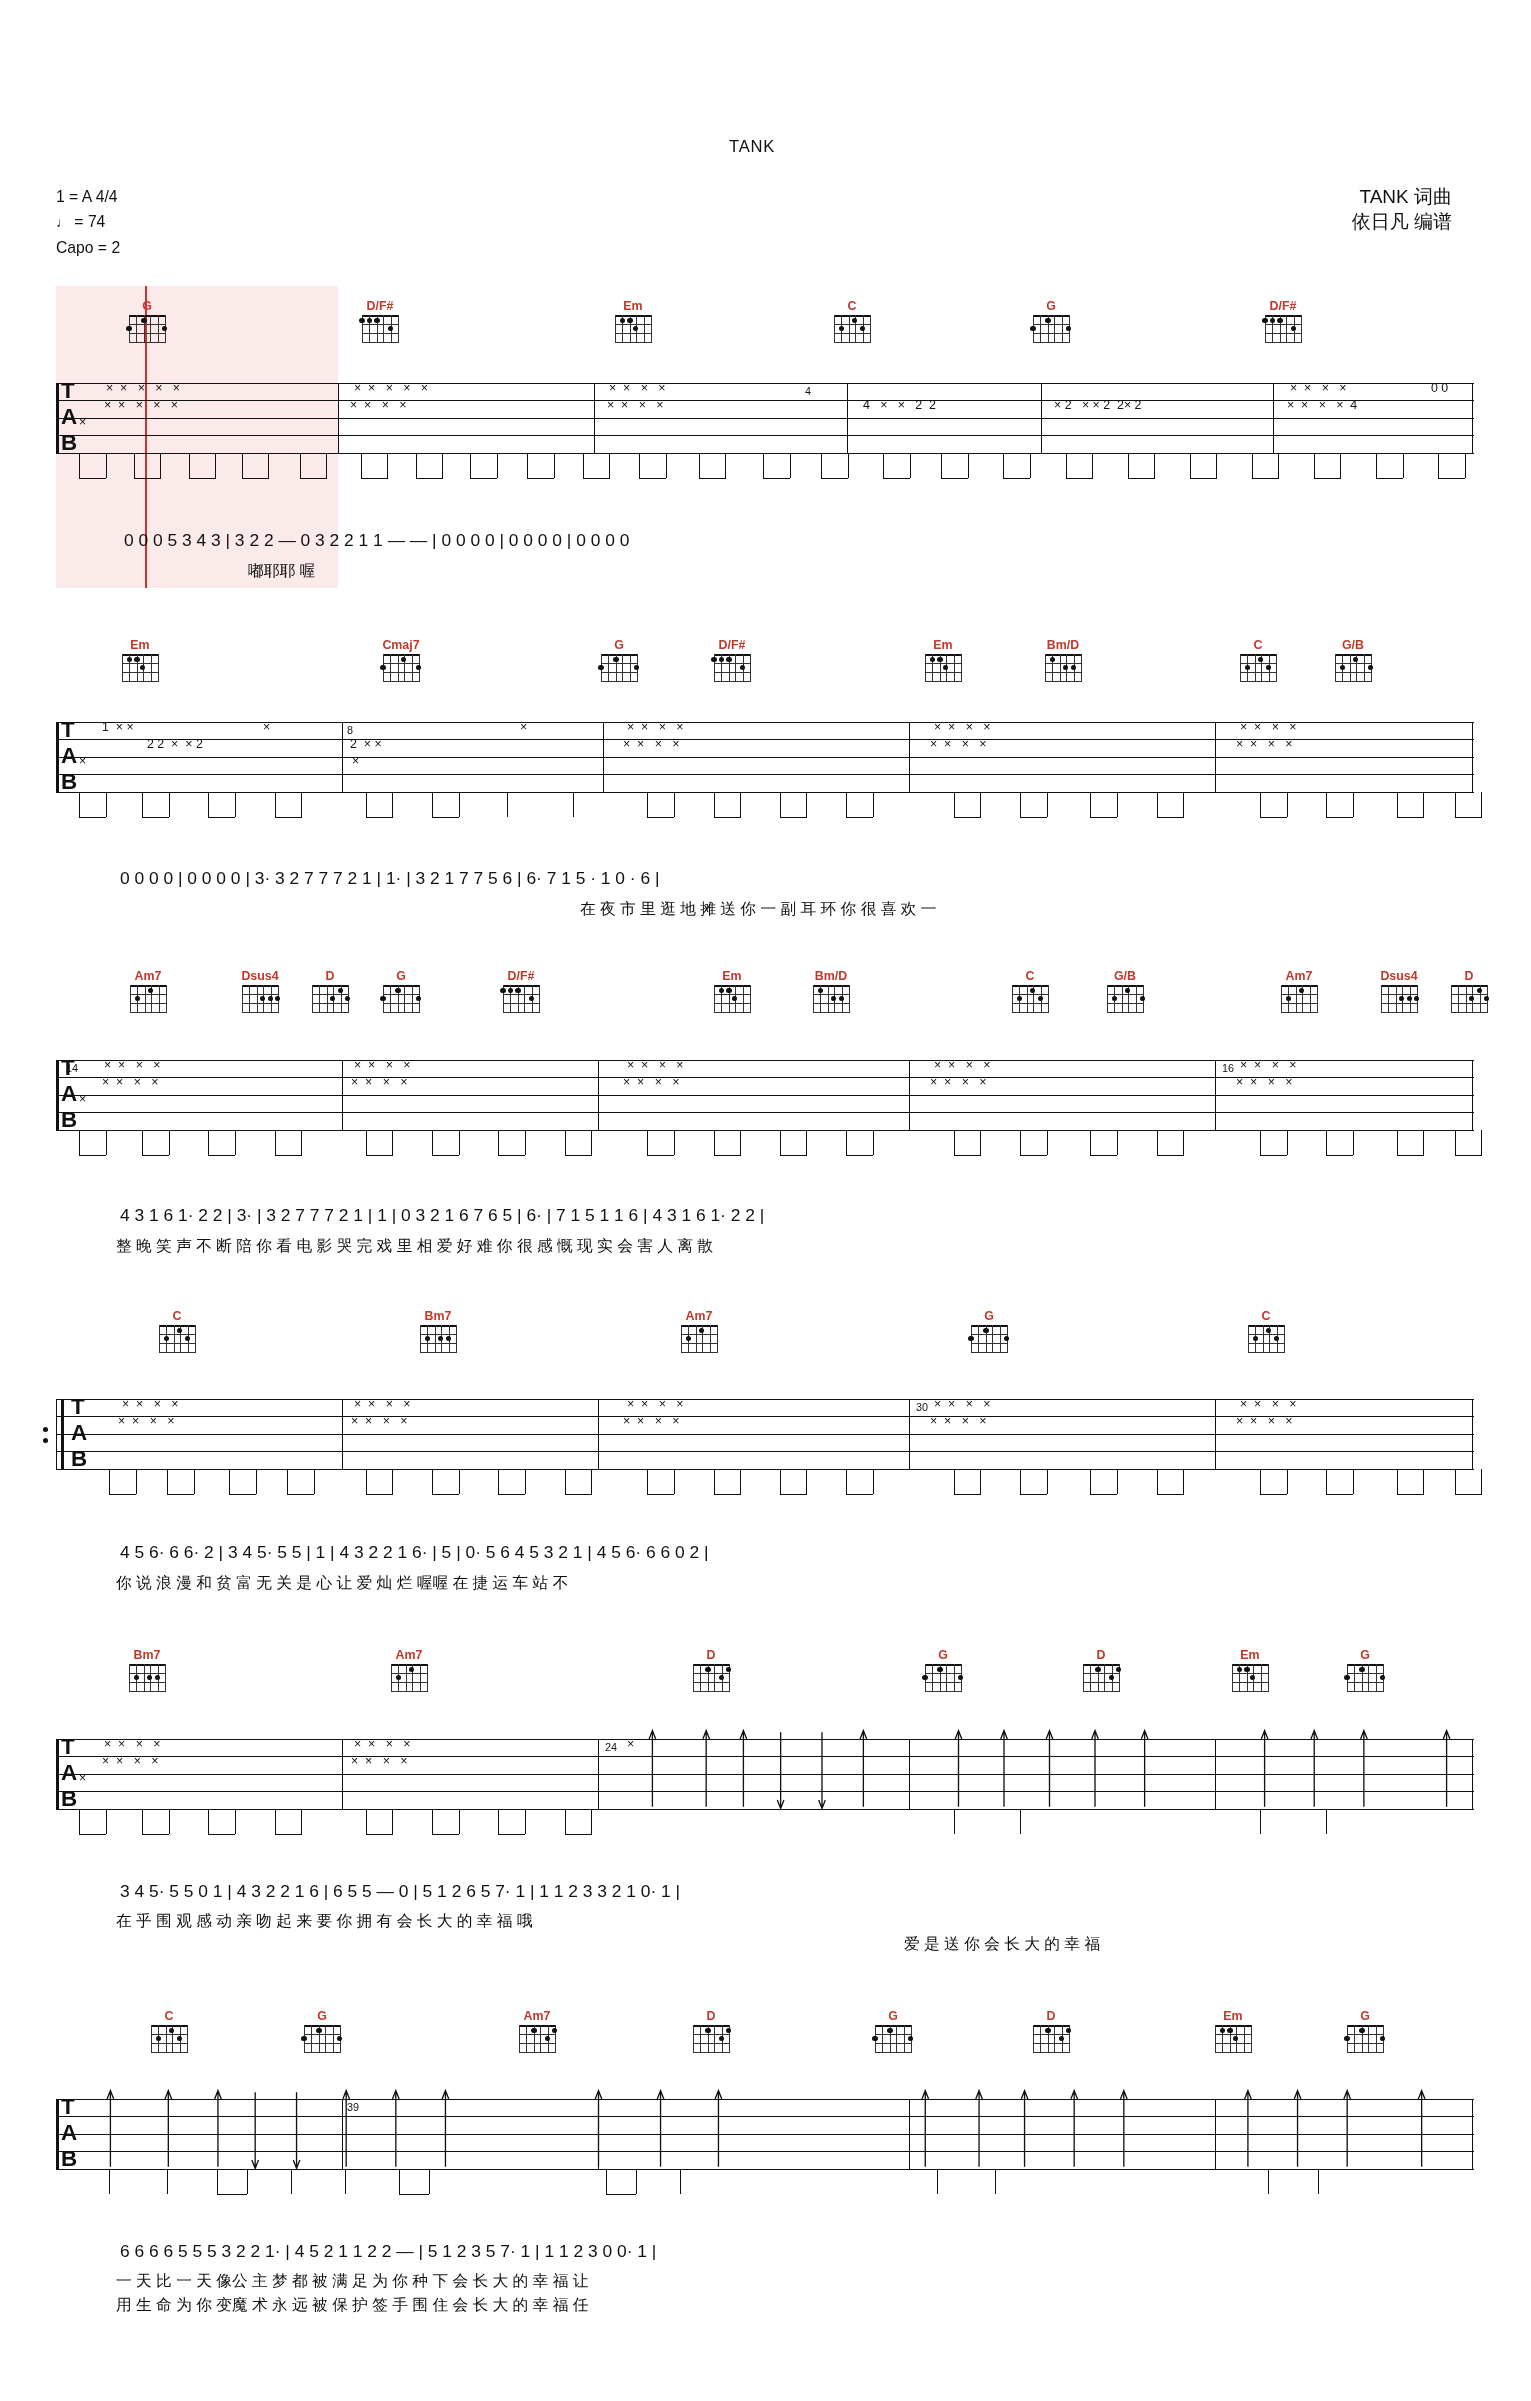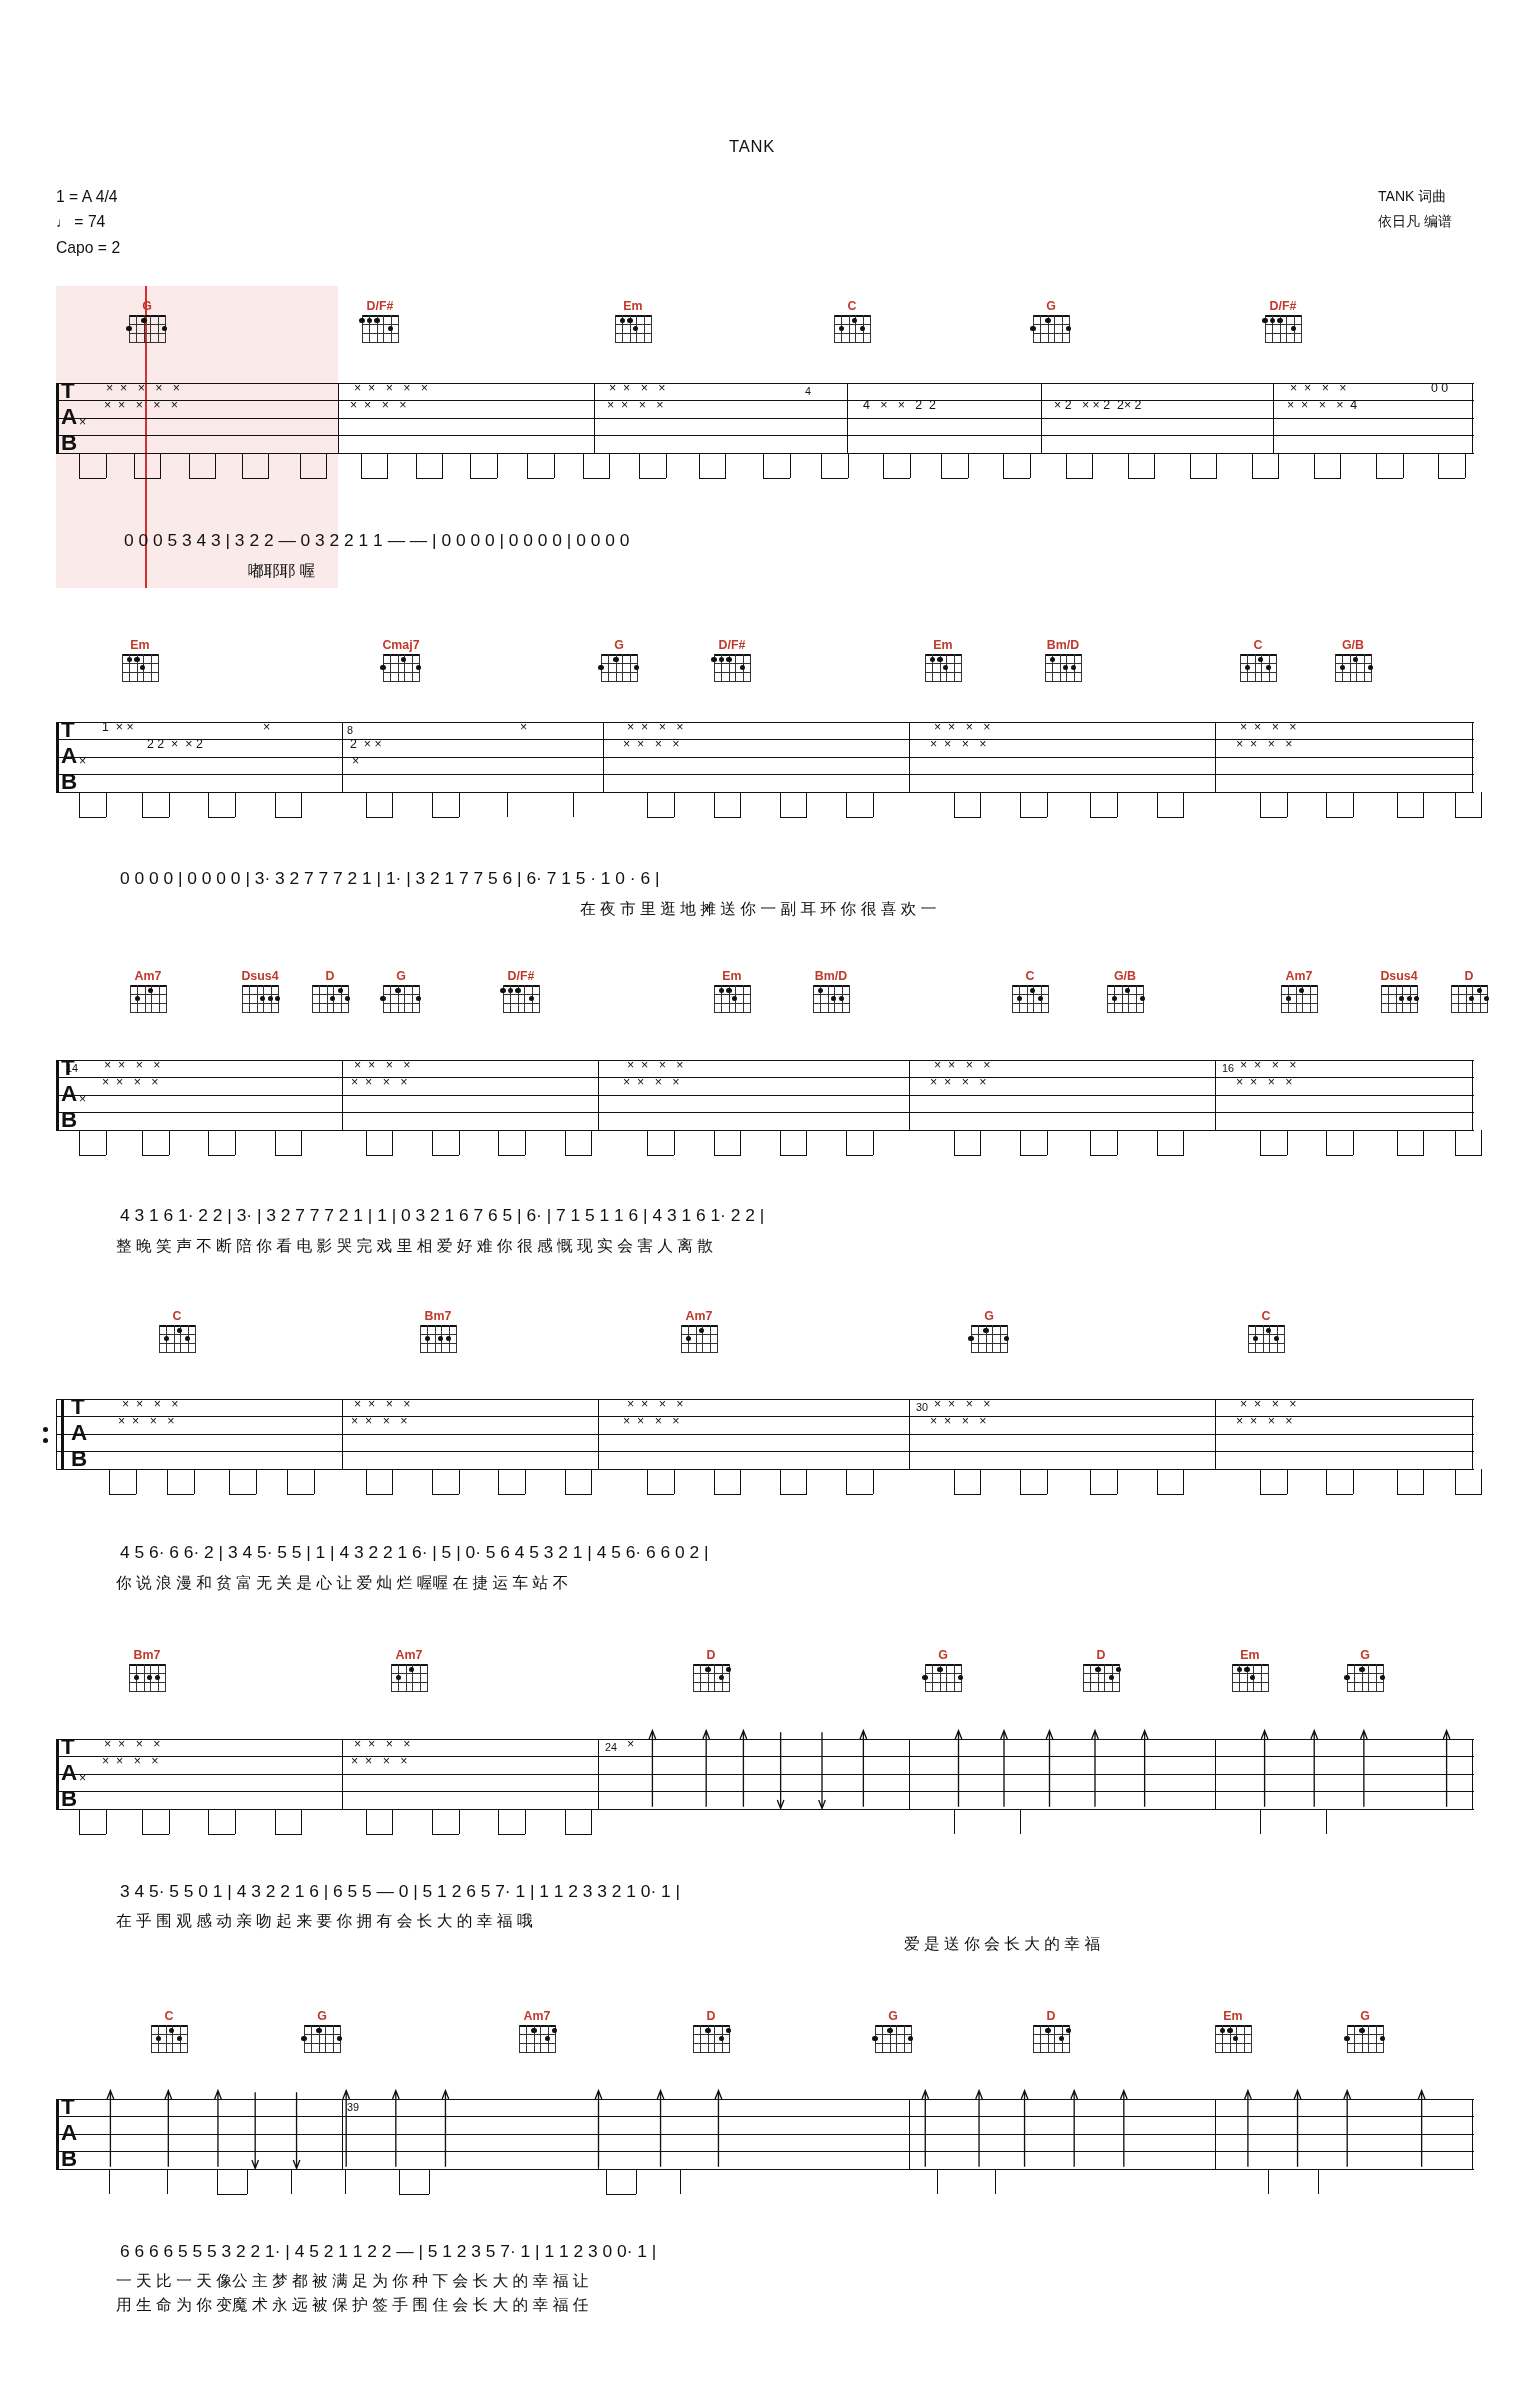--- a/index.html
+++ b/index.html
@@ -15,21 +15,21 @@
   
   .title{
     position:absolute;left:0;right:0;top:87px;text-align:center;
     font-size:28px;font-weight:700;letter-spacing:0.8px;
   }
   .artist{
     position:absolute;left:729px;top:137px;font-size:16.6px;letter-spacing:0.8px;
   }
   .meta-left{position:absolute;left:56px;top:184px;font-size:15.7px;line-height:25px;}
   .meta-left .nb{font-size:14px;}
-  .meta-right{position:absolute;right:79px;top:184px;font-size:14px;line-height:25px;text-align:left;}
+  .meta-right{position:absolute;right:79px;top:184px;font-size:19px;line-height:25px;text-align:right;}
 
   
   .system{position:absolute;left:0;width:1531px;}
   .staff{position:absolute;left:56px;width:1418px;height:89px;}
   .staff .ln{position:absolute;left:0;right:0;height:0.8px;background:#111;}
   .staff .ln:nth-child(1){top:0px;}
   .staff .ln:nth-child(2){top:17.4px;}
   .staff .ln:nth-child(3){top:35px;}
   .staff .ln:nth-child(4){top:52px;}
   .staff .ln:nth-child(5){top:70px;}

